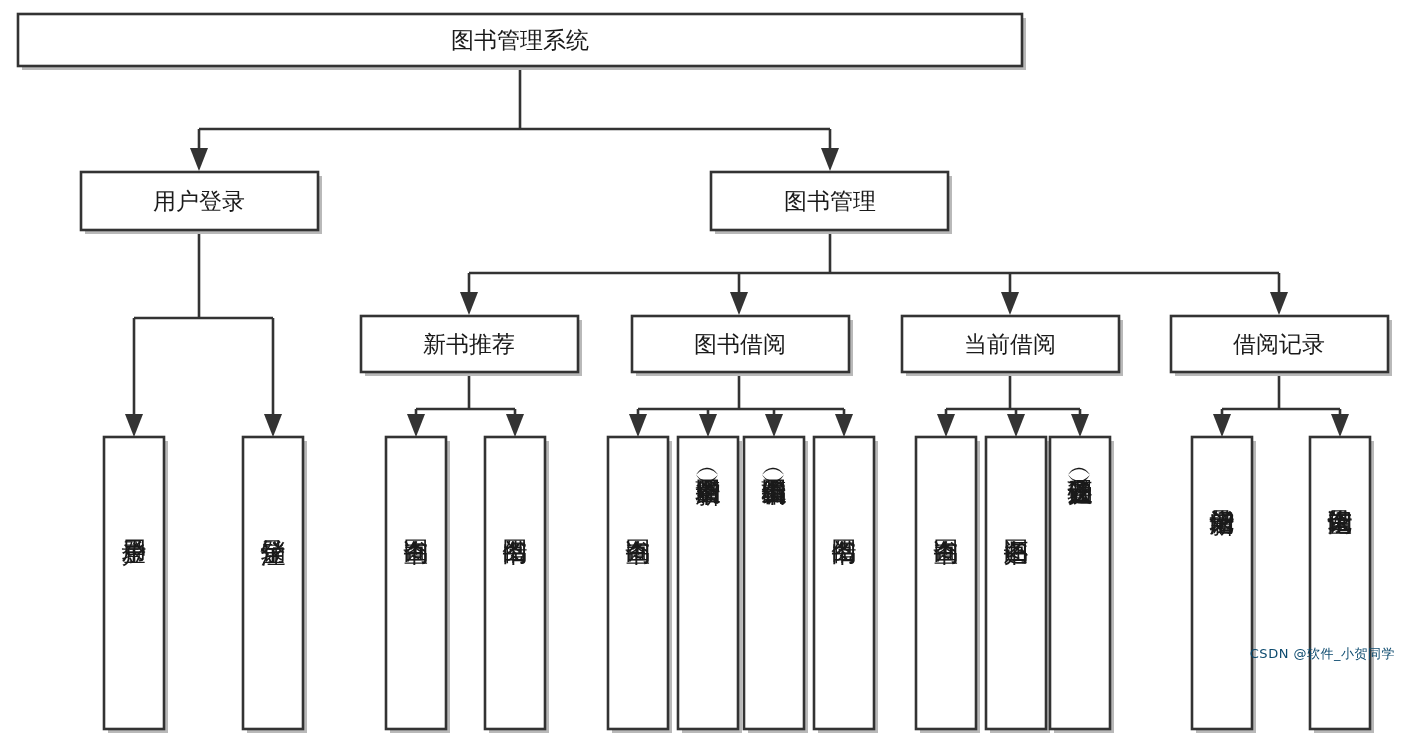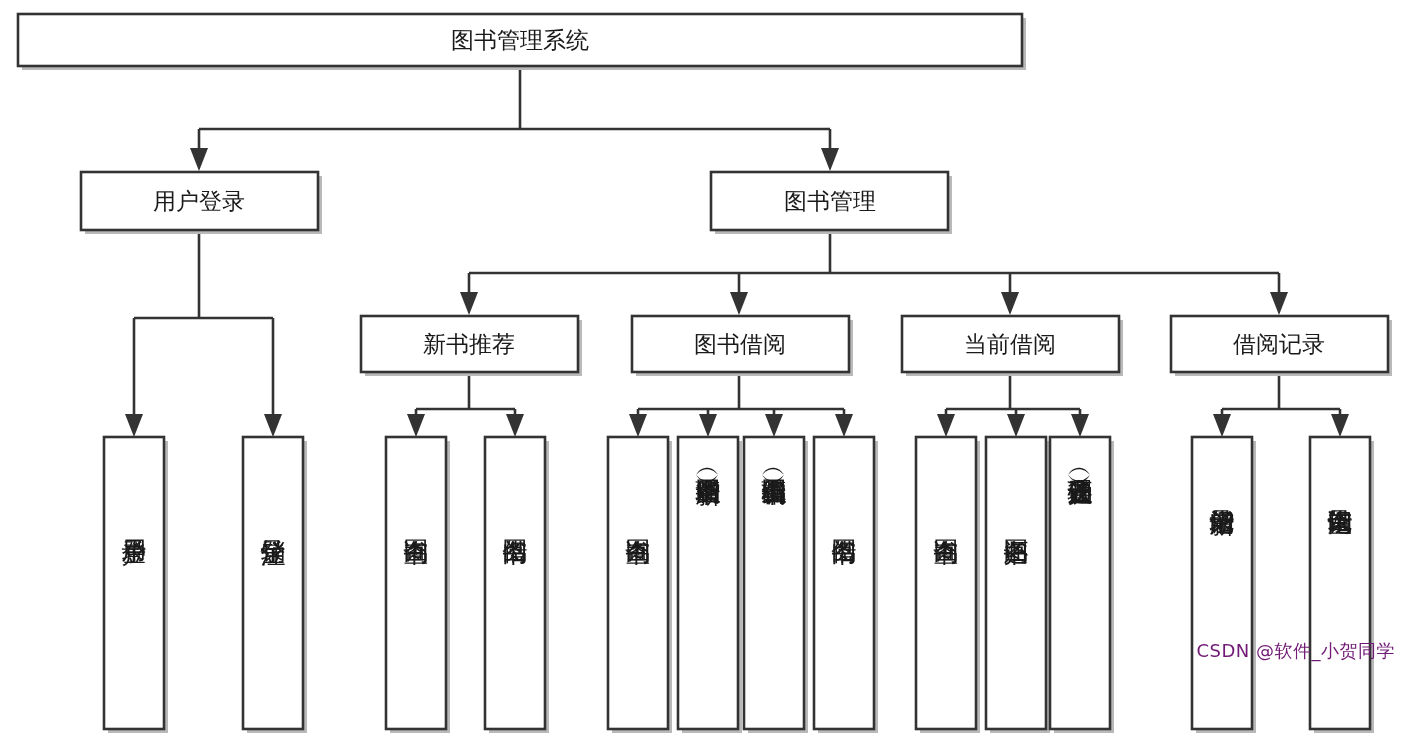--- a/index.html
+++ b/index.html
@@ -25,22 +25,22 @@
   .node-label-vert{
     font-family:"DejaVu Sans","Liberation Sans",sans-serif;
     fill:#1a1a1a;
     font-size:25px;
     text-anchor:middle;
   }
   .watermark{
     position:absolute;
     right:10px;bottom:6px;
     font-family:"DejaVu Sans","Liberation Sans",sans-serif;
-    font-size:18px;
-    color:#701a75;
+    font-size:13px;
+    color:#0c4a6e;
     letter-spacing:0.5px;
     white-space:nowrap;
     pointer-events:none;
   }
 </style>
 </head>
 <body>
 
 <div id="diagram-root">
   <svg width="1405" height="747" viewBox="0 0 1405 747" xmlns="http://www.w3.org/2000/svg">

